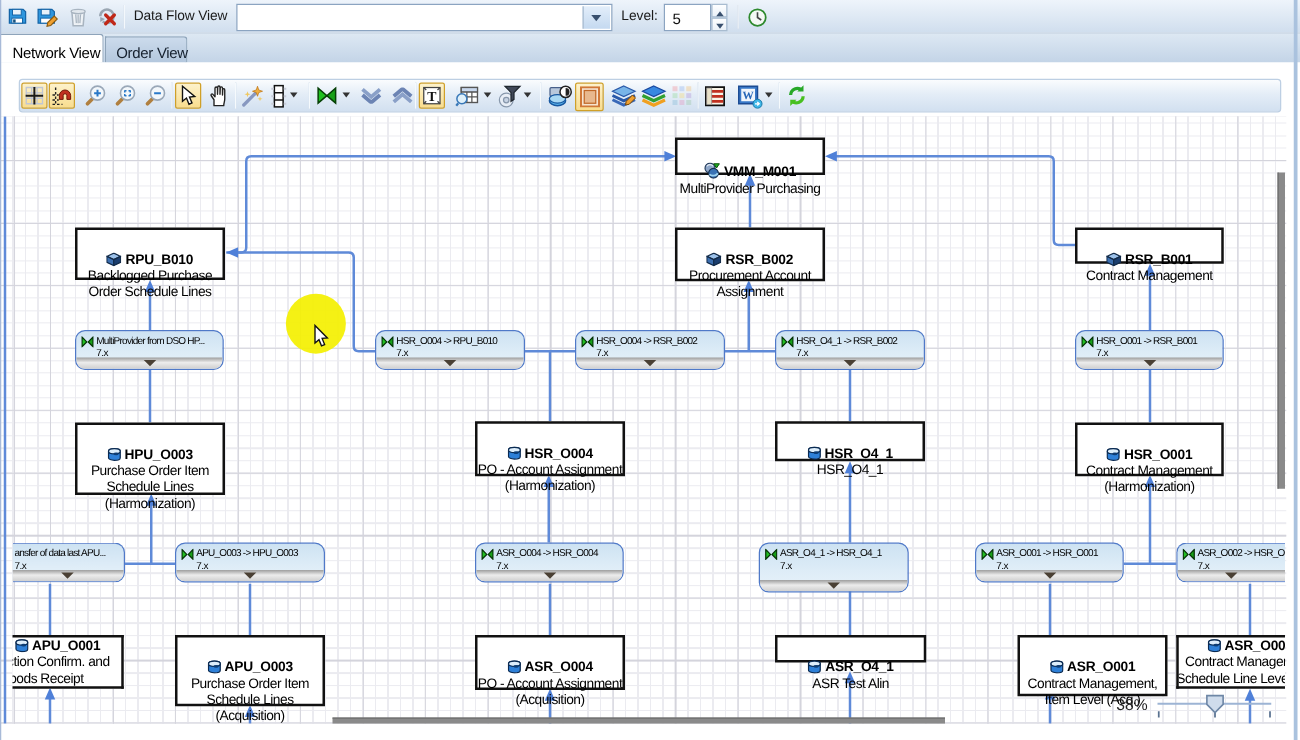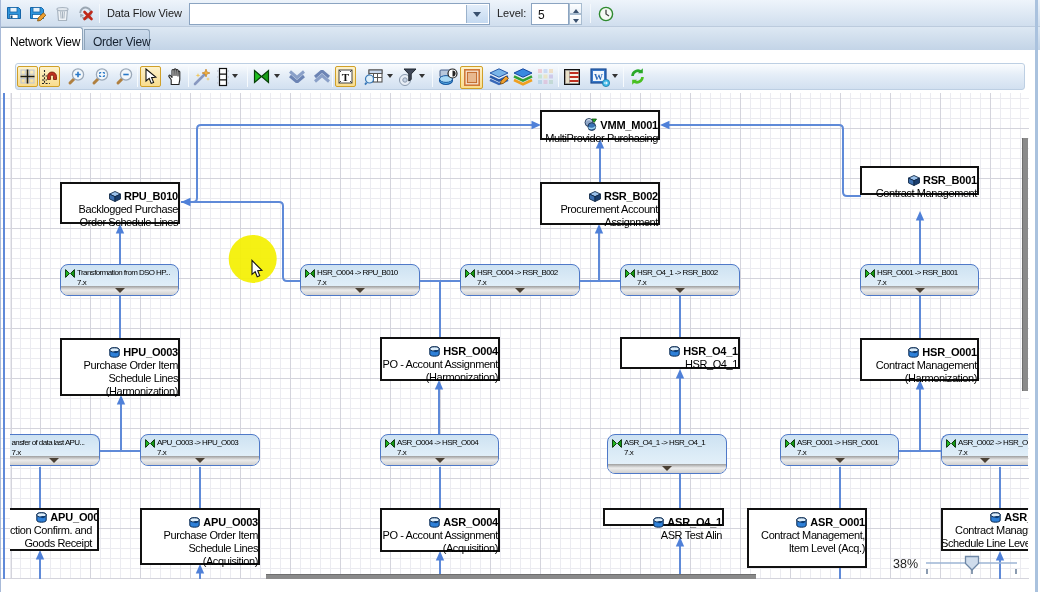--- a/index.html
+++ b/index.html
@@ -44,22 +44,22 @@
   
   #canvas { left:0; top:93px; width:1029px; height:486px; overflow:hidden;
     background-color:#fff;
     background-image:
       repeating-linear-gradient(90deg, #d4d4dc 0 1px, transparent 1px 50px),
       repeating-linear-gradient(180deg,  #d4d4dc 0 1px, transparent 1px 50px),
       repeating-linear-gradient(90deg, #ebebf0 0 1px, transparent 1px 10px),
       repeating-linear-gradient(180deg,  #ebebf0 0 1px, transparent 1px 10px);
     background-position: 40px 0, 0 35px, 0 0, 0 5px; }
   
-  .node { position:absolute; background:#fff; border:2px solid #111; text-align:right;
-    font-size:11px; line-height:13.15px; color:#000; padding-top:6px; white-space:nowrap; letter-spacing:-0.4px; }
+  .node { position:absolute; background:#fff; border:2px solid #111; text-align:center;
+    font-size:11px; line-height:13.15px; color:#000; padding-top:18px; white-space:nowrap; letter-spacing:-0.4px; }
   .node b { font-size:11px; letter-spacing:-0.2px; }
   .node .ic { display:inline-block; vertical-align:-2px; margin-right:3px; }
   .tr { position:absolute; border:1.5px solid #4f79c8; border-radius:8px; overflow:hidden;
     background:linear-gradient(#cde2f2,#ddecf7 55%,#e8f3fa); }
   .tr .t1 { position:absolute; left:16px; top:3px; font-size:8px; color:#000; letter-spacing:-0.6px; white-space:nowrap; }
   .tr .t2 { position:absolute; left:16px; top:12.5px; font-size:8px; color:#000; letter-spacing:-0.4px;text-align:right; }
   .tr .bar { position:absolute; left:0; right:0; bottom:0; height:9px;
     background:linear-gradient(#9e9e9e,#ececec 45%,#cfcfcf); }
   .tr .bar:after { content:""; position:absolute; left:50%; margin-left:-5px; top:2px;
     border:5px solid transparent; border-top:5px solid #4a4034; }
@@ -329,21 +329,21 @@
             <polygon points="11.5,3.1 6,5.7 6,10.5 11.5,7.9" fill="#1b3e6e" stroke="#122a48" stroke-width="0.9"></polygon>
           </svg>RPU_B010</b><br>Backlogged Purchase<br>Order Schedule Lines
     </div>
     <div class="node" style="left:540px;top:89px;width:120px;height:43px">
       <b><svg class="ic" width="12" height="11" viewBox="0 0 12 11">
             <polygon points="6,0.5 11.5,3.1 6,5.7 0.5,3.1" fill="#9dc2ea" stroke="#122a48" stroke-width="0.9"></polygon>
             <polygon points="0.5,3.1 6,5.7 6,10.5 0.5,7.9" fill="#3c6fb0" stroke="#122a48" stroke-width="0.9"></polygon>
             <polygon points="11.5,3.1 6,5.7 6,10.5 11.5,7.9" fill="#1b3e6e" stroke="#122a48" stroke-width="0.9"></polygon>
           </svg>RSR_B002</b><br>Procurement Account<br>Assignment
     </div>
-    <div class="node" style="left:860px;top:73px;width:119px;height:29px">
+    <div class="node" style="left:860px;top:89px;width:119px;height:29px">
       <b><svg class="ic" width="12" height="11" viewBox="0 0 12 11">
             <polygon points="6,0.5 11.5,3.1 6,5.7 0.5,3.1" fill="#9dc2ea" stroke="#122a48" stroke-width="0.9"></polygon>
             <polygon points="0.5,3.1 6,5.7 6,10.5 0.5,7.9" fill="#3c6fb0" stroke="#122a48" stroke-width="0.9"></polygon>
             <polygon points="11.5,3.1 6,5.7 6,10.5 11.5,7.9" fill="#1b3e6e" stroke="#122a48" stroke-width="0.9"></polygon>
           </svg>RSR_B001</b><br>Contract Management
     </div>
     <div class="node" style="left:60px;top:245px;width:120px;height:58px">
       <b><svg class="ic" width="11" height="11" viewBox="0 0 11 11">
             <path d="M0.8,2.9 a4.7,2.1 0 0 1 9.4,0 v5.2 a4.7,2.1 0 0 1 -9.4,0 z" fill="#2e80d8" stroke="#0a2a52" stroke-width="1"></path>
             <ellipse cx="5.5" cy="2.9" rx="4.7" ry="2.1" fill="#ddeefb" stroke="#0a2a52" stroke-width="1"></ellipse>
@@ -387,28 +387,28 @@
             <ellipse cx="6.9" cy="5.1" rx="2" ry="1.1" fill="#0c3c74"></ellipse>
           </svg>APU_O003</b><br>Purchase Order Item<br>Schedule Lines<br>(Acquisition)
     </div>
     <div class="node" style="left:380px;top:415px;width:120px;height:44px">
       <b><svg class="ic" width="11" height="11" viewBox="0 0 11 11">
             <path d="M0.8,2.9 a4.7,2.1 0 0 1 9.4,0 v5.2 a4.7,2.1 0 0 1 -9.4,0 z" fill="#2e80d8" stroke="#0a2a52" stroke-width="1"></path>
             <ellipse cx="5.5" cy="2.9" rx="4.7" ry="2.1" fill="#ddeefb" stroke="#0a2a52" stroke-width="1"></ellipse>
             <ellipse cx="6.9" cy="5.1" rx="2" ry="1.1" fill="#0c3c74"></ellipse>
           </svg>ASR_O004</b><br>PO - Account Assignment<br>(Acquisition)
     </div>
-    <div class="node" style="left:603px;top:415px;width:121px;height:18px">
+    <div class="node" style="left:620px;top:415px;width:121px;height:18px">
       <b><svg class="ic" width="11" height="11" viewBox="0 0 11 11">
             <path d="M0.8,2.9 a4.7,2.1 0 0 1 9.4,0 v5.2 a4.7,2.1 0 0 1 -9.4,0 z" fill="#2e80d8" stroke="#0a2a52" stroke-width="1"></path>
             <ellipse cx="5.5" cy="2.9" rx="4.7" ry="2.1" fill="#ddeefb" stroke="#0a2a52" stroke-width="1"></ellipse>
             <ellipse cx="6.9" cy="5.1" rx="2" ry="1.1" fill="#0c3c74"></ellipse>
           </svg>ASR_O4_1</b><br>ASR Test Alin
     </div>
-    <div class="node" style="left:747px;top:415px;width:120px;height:60px">
+    <div class="node" style="left:814px;top:415px;width:120px;height:49px">
       <b><svg class="ic" width="11" height="11" viewBox="0 0 11 11">
             <path d="M0.8,2.9 a4.7,2.1 0 0 1 9.4,0 v5.2 a4.7,2.1 0 0 1 -9.4,0 z" fill="#2e80d8" stroke="#0a2a52" stroke-width="1"></path>
             <ellipse cx="5.5" cy="2.9" rx="4.7" ry="2.1" fill="#ddeefb" stroke="#0a2a52" stroke-width="1"></ellipse>
             <ellipse cx="6.9" cy="5.1" rx="2" ry="1.1" fill="#0c3c74"></ellipse>
           </svg>ASR_O001</b><br>Contract Management,<br>Item Level (Acq.)
     </div>
     <div class="node" style="left:941px;top:415px;width:86.5px;height:43px;border-right:none;overflow:hidden">
       <div style="position:absolute;left:-2px;top:1px;width:118px">
       <b><svg class="ic" width="11" height="11" viewBox="0 0 11 11">
               <path d="M0.8,2.9 a4.7,2.1 0 0 1 9.4,0 v5.2 a4.7,2.1 0 0 1 -9.4,0 z" fill="#2e80d8" stroke="#0a2a52" stroke-width="1"></path>
@@ -416,21 +416,21 @@
               <ellipse cx="6.9" cy="5.1" rx="2" ry="1.1" fill="#0c3c74"></ellipse>
             </svg>ASR_O002</b><br><span style="white-space:nowrap">Contract Management,</span><br><span style="white-space:nowrap">Schedule Line Level (Acq.)</span>
       </div>
     </div>
 
     <div class="tr" style="left:60px;top:171px;width:119px;height:32px">
       <svg class="bico" width="10" height="9" viewBox="0 0 10 9">
           <polygon points="0.6,0.6 0.6,8.4 4.4,4.5" fill="#22c022" stroke="#063306" stroke-width="1"></polygon>
           <polygon points="9.4,0.6 9.4,8.4 5.6,4.5" fill="#18a018" stroke="#063306" stroke-width="1"></polygon>
         </svg>
-      <div class="t1">Transformation from DSO HP...</div>
+      <div class="t1">MultiProvider from DSO HP...</div>
         <div class="t2">7.x</div>
         <div class="bar"></div>
     </div>
     <div class="tr" style="left:300px;top:171px;width:120px;height:32px">
       <svg class="bico" width="10" height="9" viewBox="0 0 10 9">
           <polygon points="0.6,0.6 0.6,8.4 4.4,4.5" fill="#22c022" stroke="#063306" stroke-width="1"></polygon>
           <polygon points="9.4,0.6 9.4,8.4 5.6,4.5" fill="#18a018" stroke="#063306" stroke-width="1"></polygon>
         </svg>
       <div class="t1">HSR_O004 -&gt; RPU_B010</div>
         <div class="t2">7.x</div>

